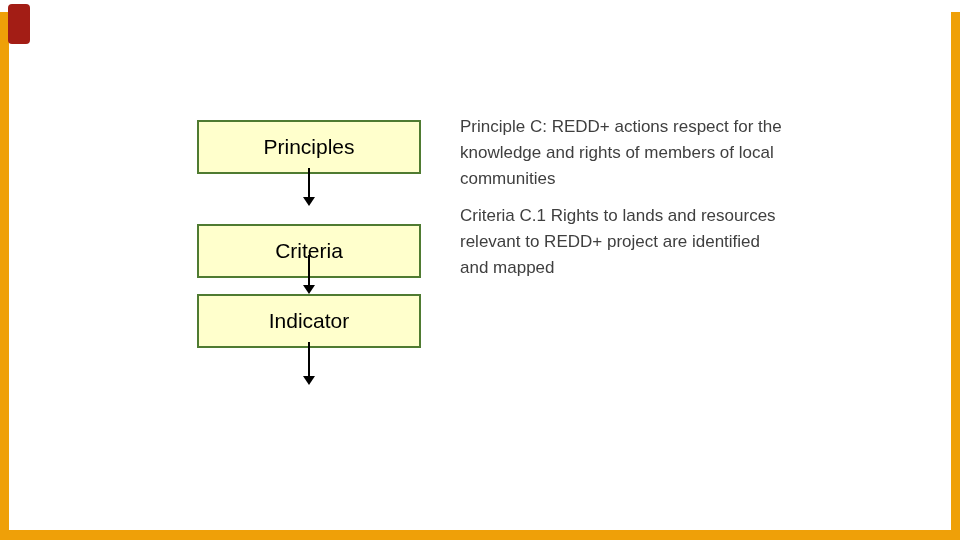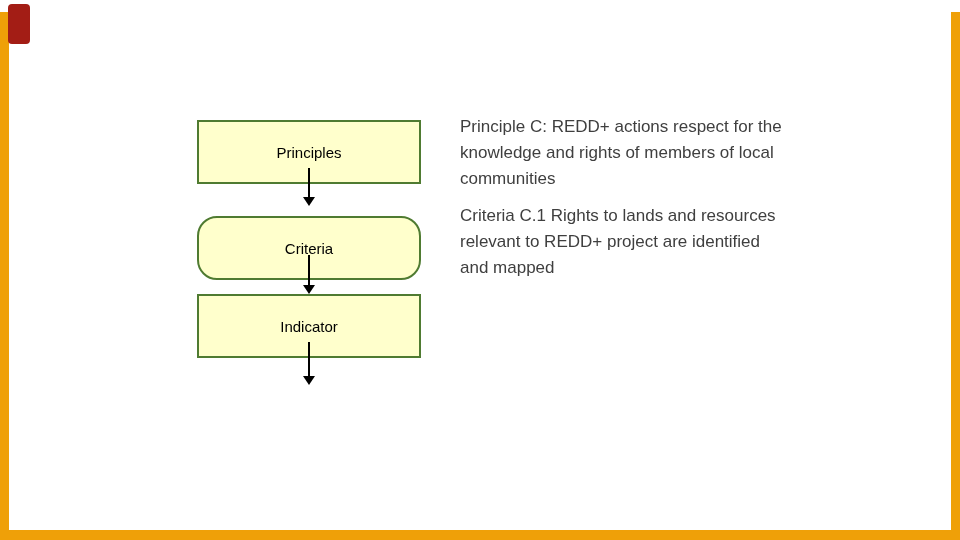--- a/index.html
+++ b/index.html
@@ -23,32 +23,32 @@
     width: 22px; height: 40px;
     border-radius: 4px;
     background: var(--corner-red, #A31D15);
   }
 
   
   .flow-box {
     position: absolute;
     left: 197px;
     width: 224px;
-    height: 64px;
+    height: 54px;
     box-sizing: border-box;
     background: var(--box-fill, #FFFFCC);
     border: 2px solid var(--box-border, #4F7B31);
     display: flex;
     align-items: center;
     justify-content: center;
-    font-size: 15px;
+    font-size: 21px;
     color: #000000;
   }
   .box-principles { top: 120px; }
-  .box-criteria   { top: 216px; border-radius: 20px; }
+  .box-criteria   { top: 224px; }
   .box-indicators { top: 294px; }
   .box-verifiers  { top: 385px; }
 
   
   .flow-arrow {
     position: absolute;
     left: 300px;
     width: 18px;
     display: flex;
     flex-direction: column;

